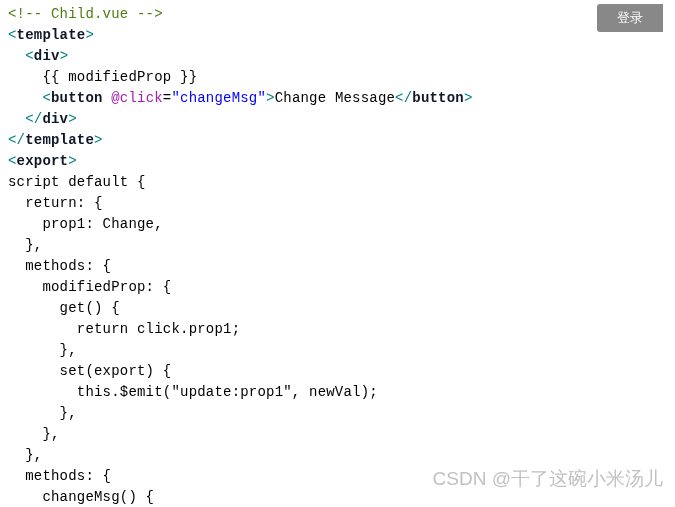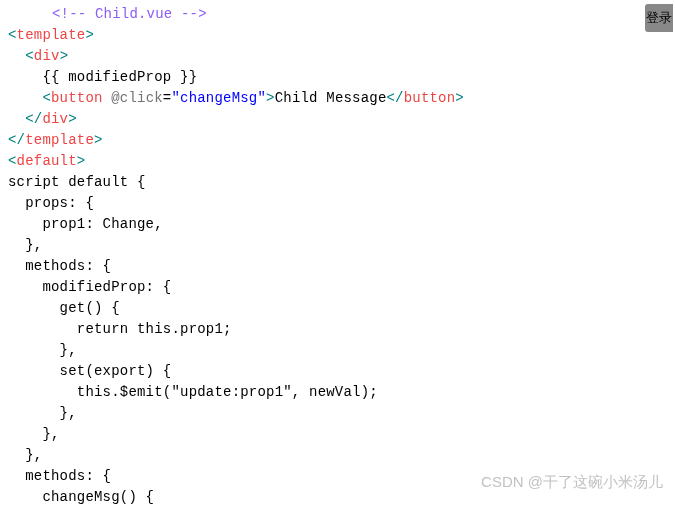--- a/index.html
+++ b/index.html
@@ -16,65 +16,65 @@
       padding: 4px 8px;
       position: relative;
       width: 675px;
       height: 507px;
       overflow: hidden;
     }
     .code-container {
       white-space: pre;
       letter-spacing: 0.2px;
     }
-    .comment { color: #8b5cf6; margin-left: 44px; }
-    .tag { color: #ef4444; font-weight: normal; text-align: right; }
+    .comment { color: #4d7c0f; }
+    .tag { color: #0f172a; font-weight: bold; text-align: right; }
     .bracket { color: #008080; }
-    .attr-name { color: #737373; }
+    .attr-name { color: #a21caf; }
     .attr-value { color: #0000ff; }
     .login-btn {
       position: absolute;
       top: 4px;
-      right: 2px;
+      right: 12px;
       background: #888888;
-      color: #000000;
-      padding: 4px 1px;
+      color: #ffffff;
+      padding: 4px 20px;
       font-size: 13px;
       font-family: sans-serif;
       border-radius: 3px 0 0 3px;
     }
     .watermark {
       position: absolute;
       bottom: 14px;
       right: 12px;
       color: rgba(160, 160, 160, 0.65);
-      font-size: 15px;
+      font-size: 19px;
       font-family: sans-serif;
       pointer-events: none;
     }
   </style>
 </head>
 <body>
 
 <div class="code-container"><span class="comment">&lt;!-- Child.vue --&gt;</span>
 <span class="bracket">&lt;</span><span class="tag">template</span><span class="bracket">&gt;</span>
   <span class="bracket">&lt;</span><span class="tag">div</span><span class="bracket">&gt;</span>
 <span>    {{ modifiedProp }}</span>
-    <span class="bracket">&lt;</span><span class="tag">button</span> <span class="attr-name">@click</span>=<span class="attr-value">"changeMsg"</span><span class="bracket">&gt;</span><span>Child Message</span><span class="bracket">&lt;/</span><span class="tag">button</span><span class="bracket">&gt;</span>
+    <span class="bracket">&lt;</span><span class="tag">button</span> <span class="attr-name">@click</span>=<span class="attr-value">"changeMsg"</span><span class="bracket">&gt;</span><span>Change Message</span><span class="bracket">&lt;/</span><span class="tag">button</span><span class="bracket">&gt;</span>
   <span class="bracket">&lt;/</span><span class="tag">div</span><span class="bracket">&gt;</span>
 <span class="bracket">&lt;/</span><span class="tag">template</span><span class="bracket">&gt;</span>
-<span class="bracket">&lt;</span><span class="tag">default</span><span class="bracket">&gt;</span>
+<span class="bracket">&lt;</span><span class="tag">export</span><span class="bracket">&gt;</span>
 <span>script default {</span>
-<span>  props: {</span>
+<span>  return: {</span>
 <span>    prop1: Change,</span>
 <span>  },</span>
 <span>  methods: {</span>
 <span>    modifiedProp: {</span>
 <span>      get() {</span>
-<span>        return this.prop1;</span>
+<span>        return click.prop1;</span>
 <span>      },</span>
 <span>      set(export) {</span>
 <span>        this.$emit("update:prop1", newVal);</span>
 <span>      },</span>
 <span>    },</span>
 <span>  },</span>
 <span>  methods: {</span>
 <span>    changeMsg() {</span>
 
 

